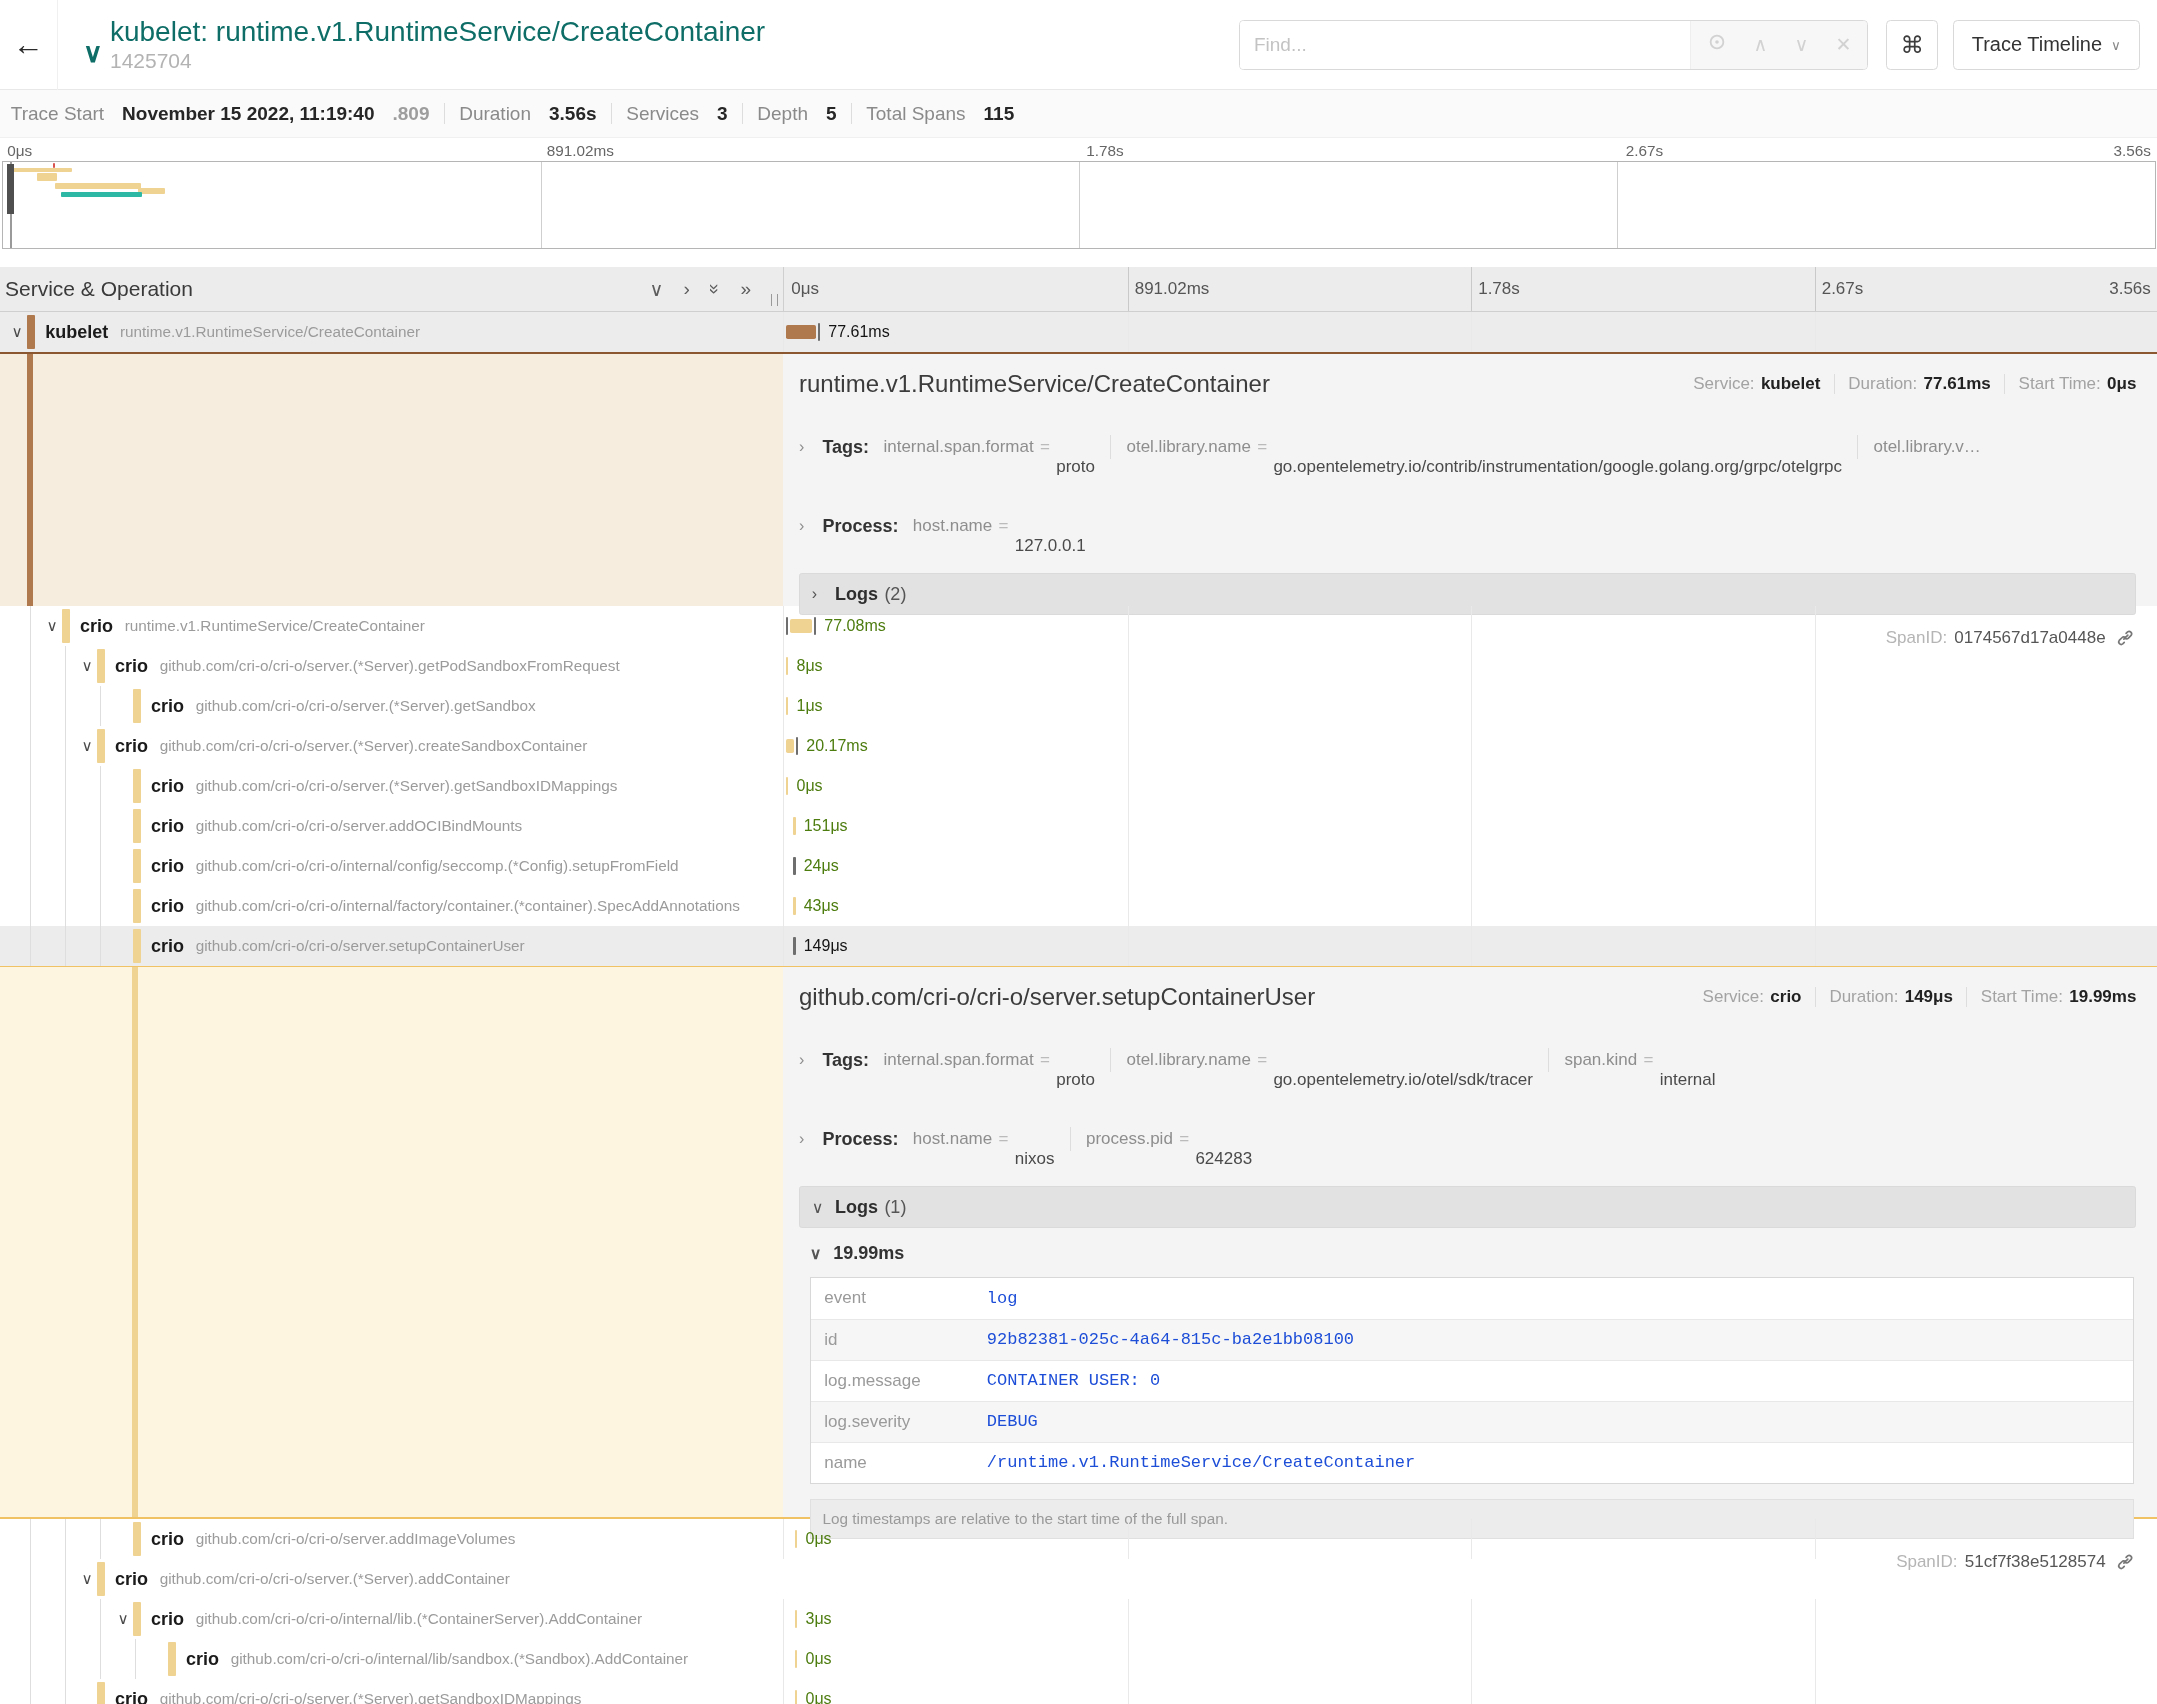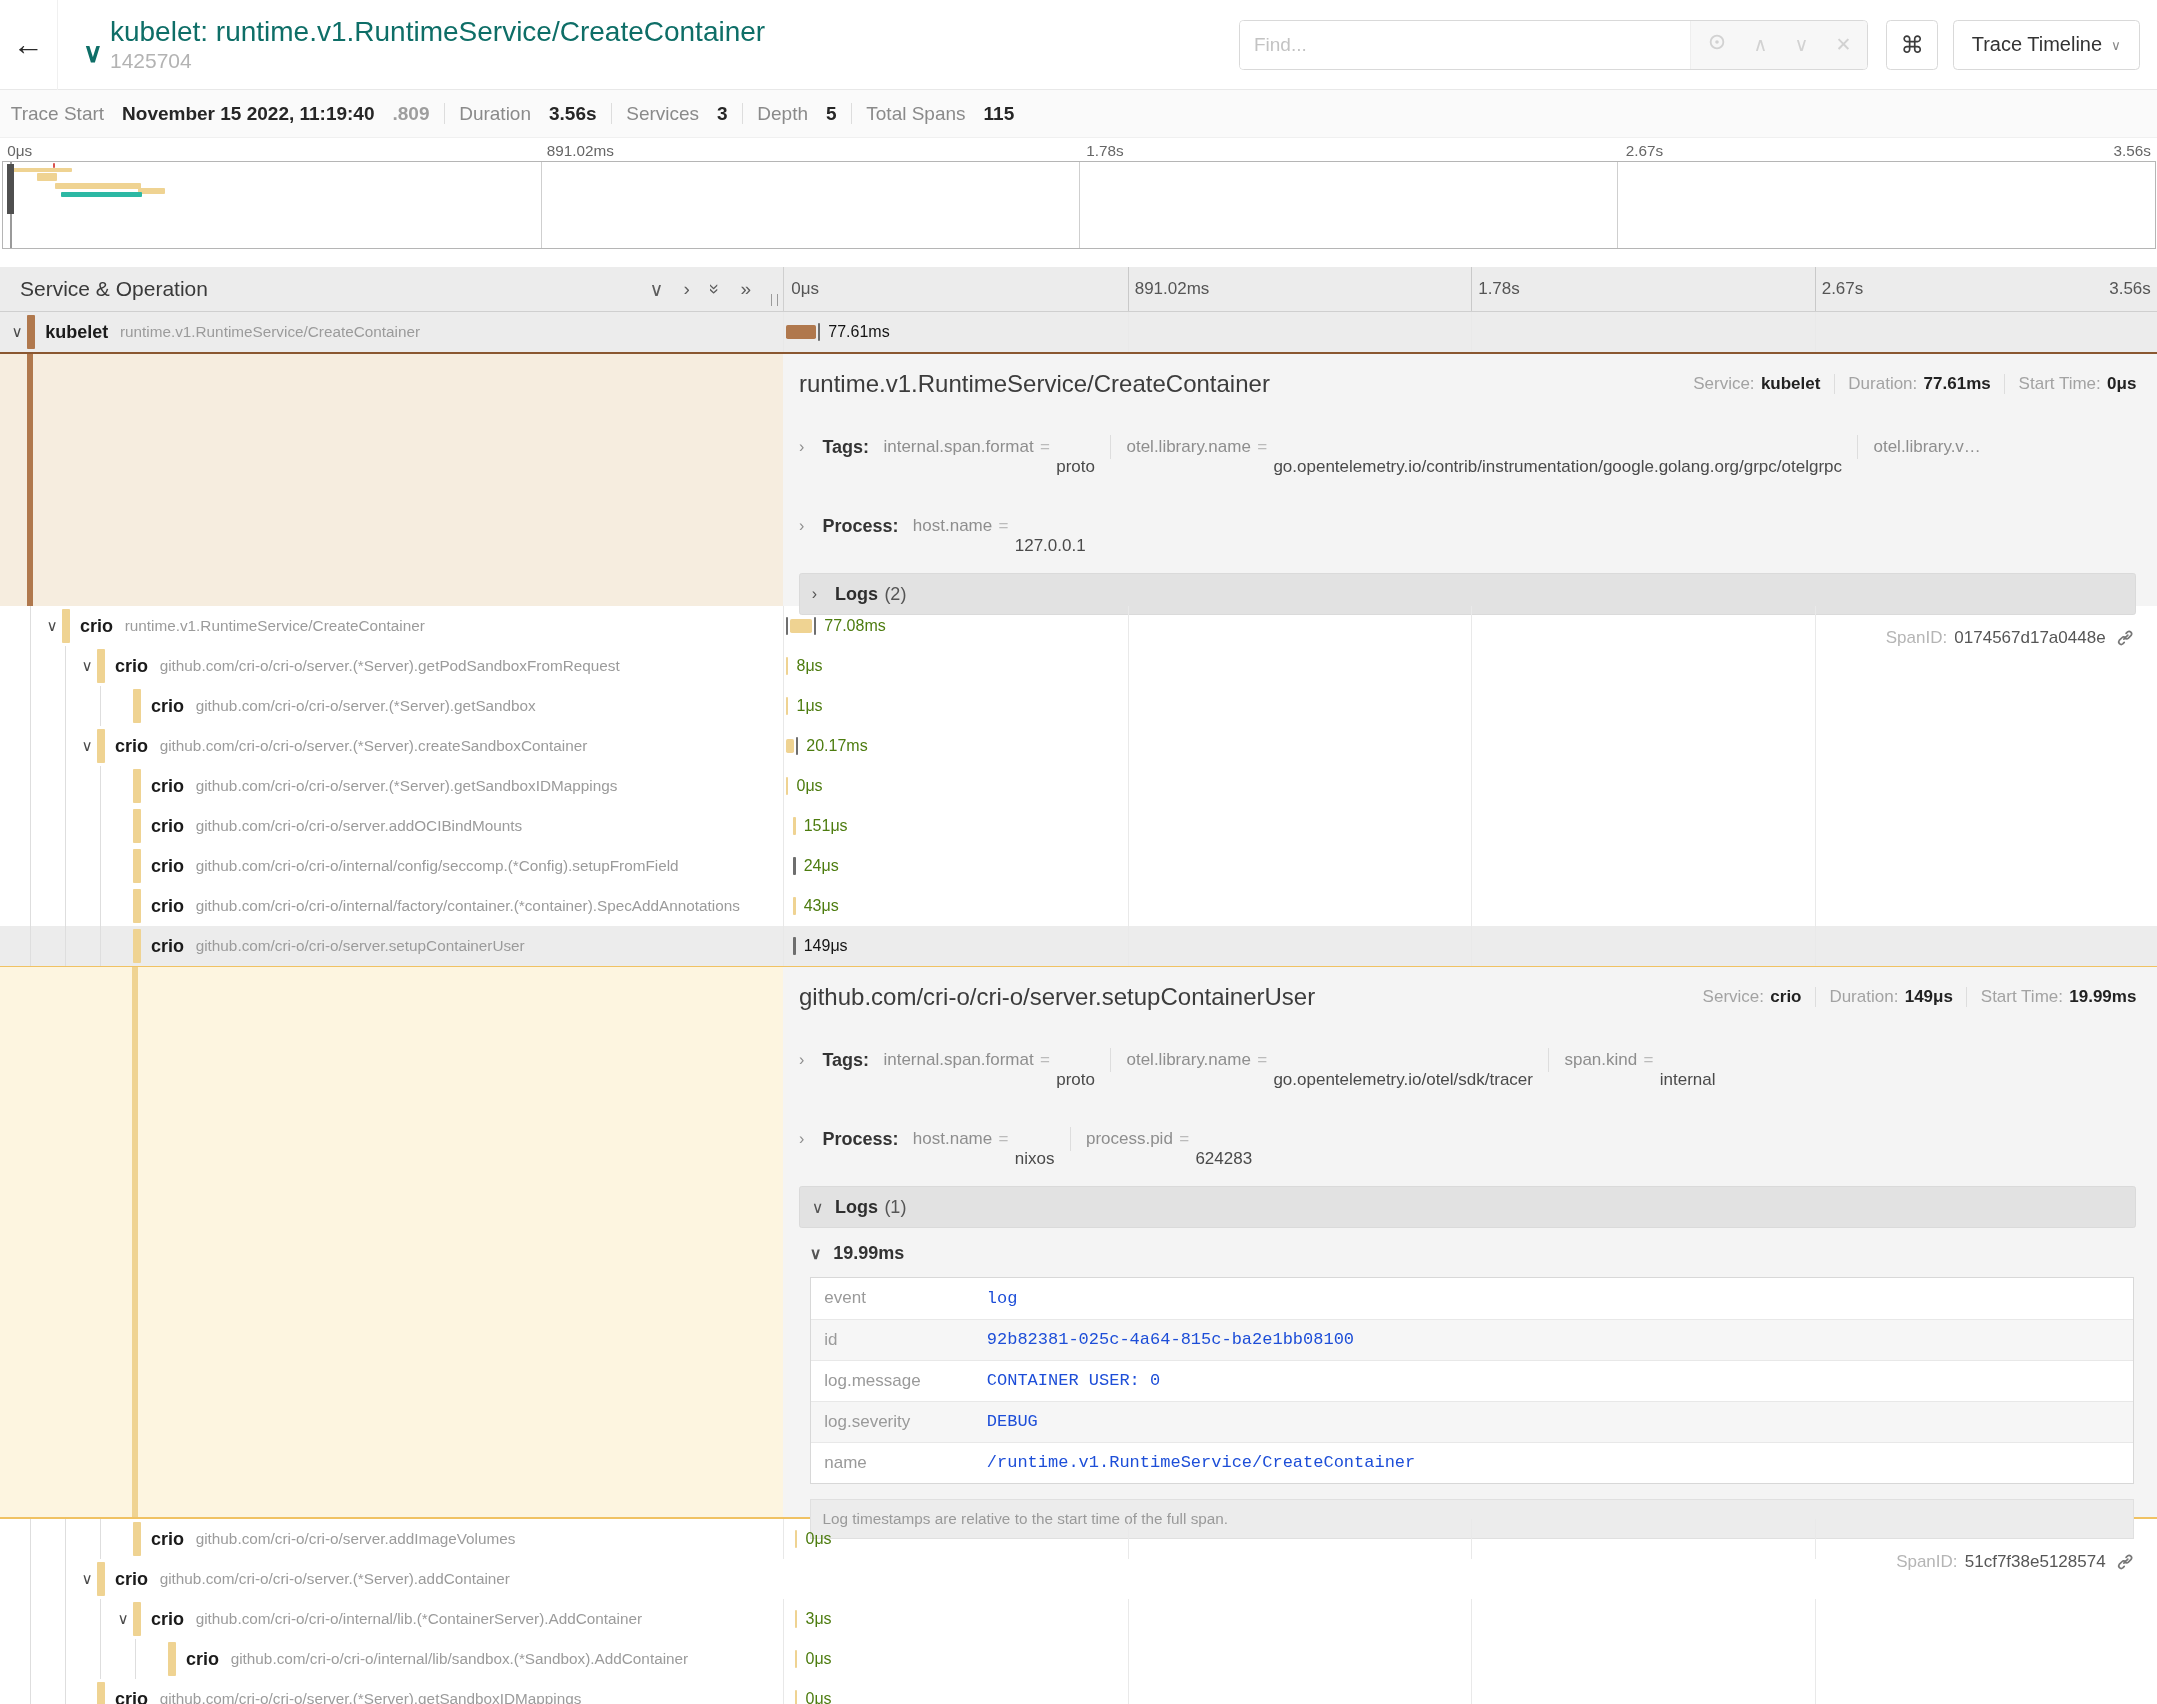--- a/index.html
+++ b/index.html
@@ -34,21 +34,21 @@
   .mm-labels { position:relative; height:23.4px; font-size:15.3px; color:#666; }
   .mm-labels span { position:absolute; top:3.6px; }
   .mm-box { position:relative; margin:0 1.8px; height:88px; border:0.9px solid #b5b5b5; background:#fff; }
   .mm-q { position:absolute; top:0; bottom:0; width:0.9px; background:#cfcfcf; }
   .mm-span { position:absolute; border-radius:0.9px; }
   .mm-scrub { position:absolute; left:4.5px; top:1.8px; width:7.2px; height:50px; background:#4f4f4f; }
   .mm-scrubline { position:absolute; left:7.2px; top:0; bottom:0; width:1.8px; background:#9a9a9a; }
 
   
   .tl-header { height:45px; display:flex; background:#ececec; border-bottom:0.9px solid #cfcfcf; }
-  .tl-left { width:783px; flex:none; position:relative; display:flex; align-items:center; padding-left:20px;justify-content:center; }
+  .tl-left { width:783px; flex:none; position:relative; display:flex; align-items:center; padding-left:5px;justify-content:center; }
   .tl-left h3 { font-size:21px; font-weight:400; color:#3a3a3a; }
   .tl-icons { margin-left:auto; margin-right:32px; display:flex; align-items:center; gap:20px; color:#5d5d5d; font-size:19px; }
   .tl-icons .dicon { display:inline-block; }
   .tl-icons .rot90 { transform:rotate(90deg); }
   .grip { position:absolute; right:5.4px; bottom:5.4px; width:6.3px; height:11.7px; border-left:1.8px solid #9a9a9a; border-right:1.8px solid #9a9a9a; }
   .tl-right { flex:1; position:relative; border-left:0.9px solid #cfcfcf; font-size:17px; color:#555; }
   .tl-vline { position:absolute; top:0; bottom:0; width:0.9px; background:#c9c9c9; }
 
   
   .span-row { height:40px; display:flex; background:#fff; }

